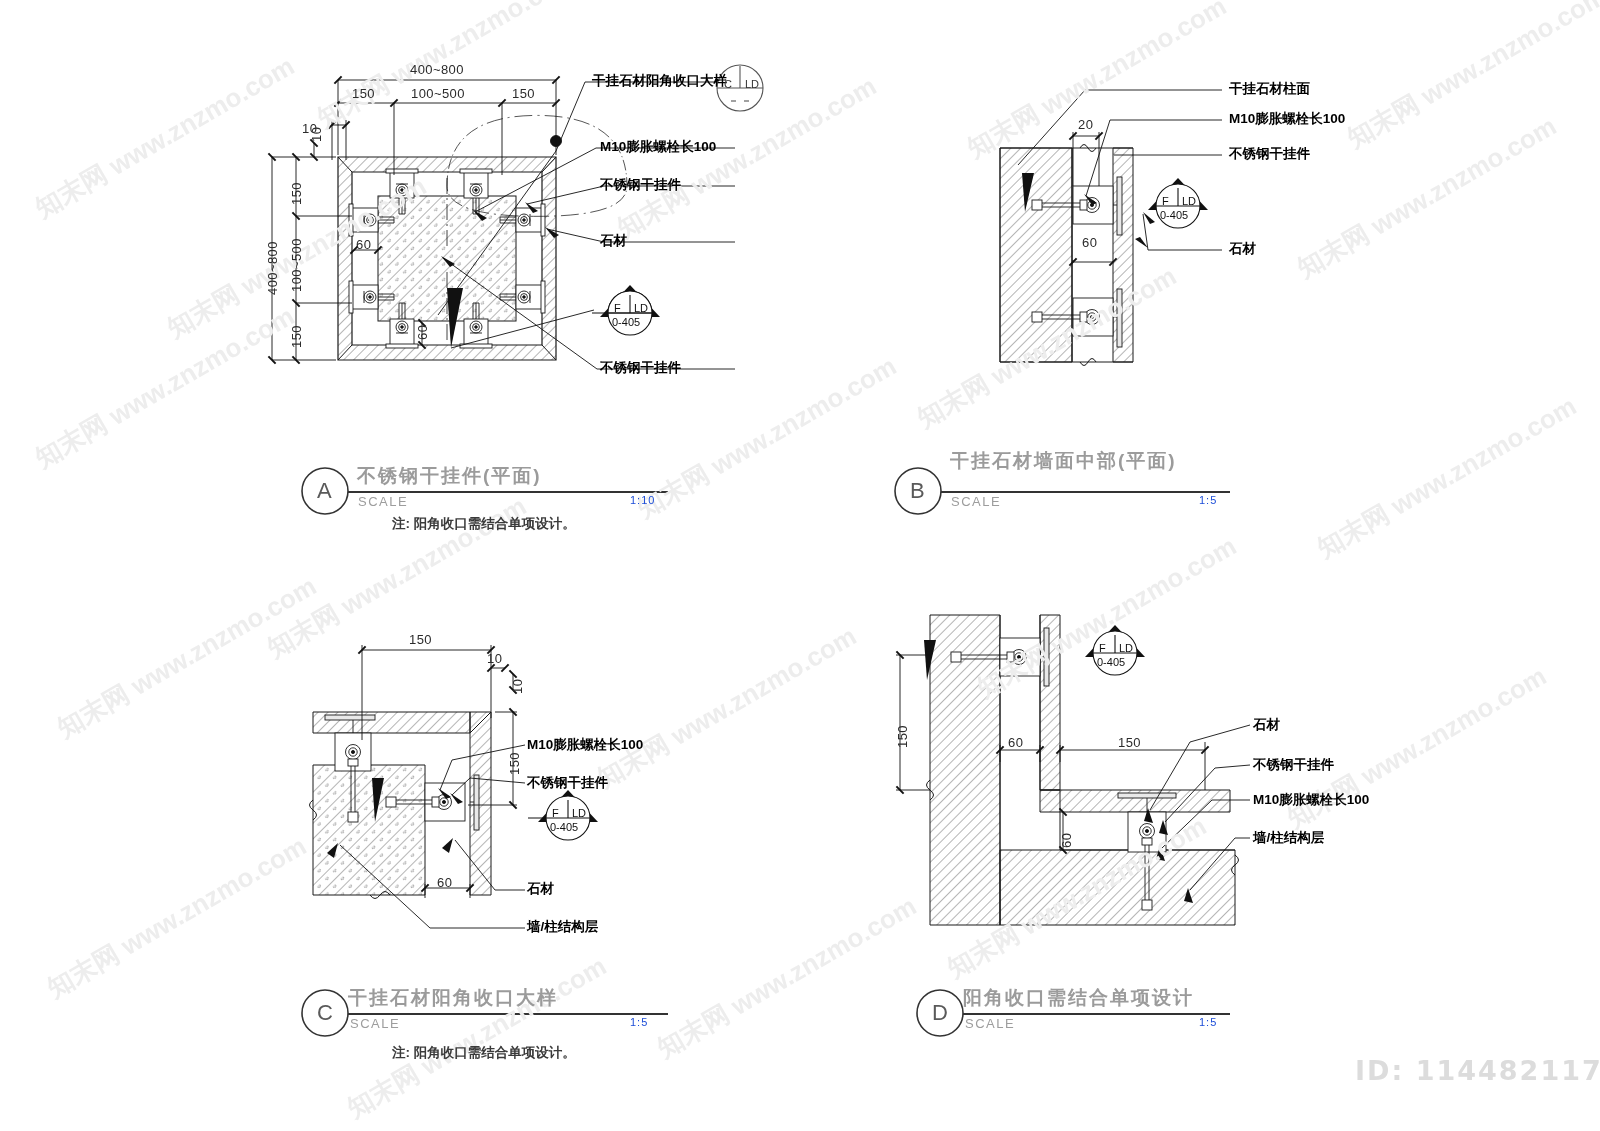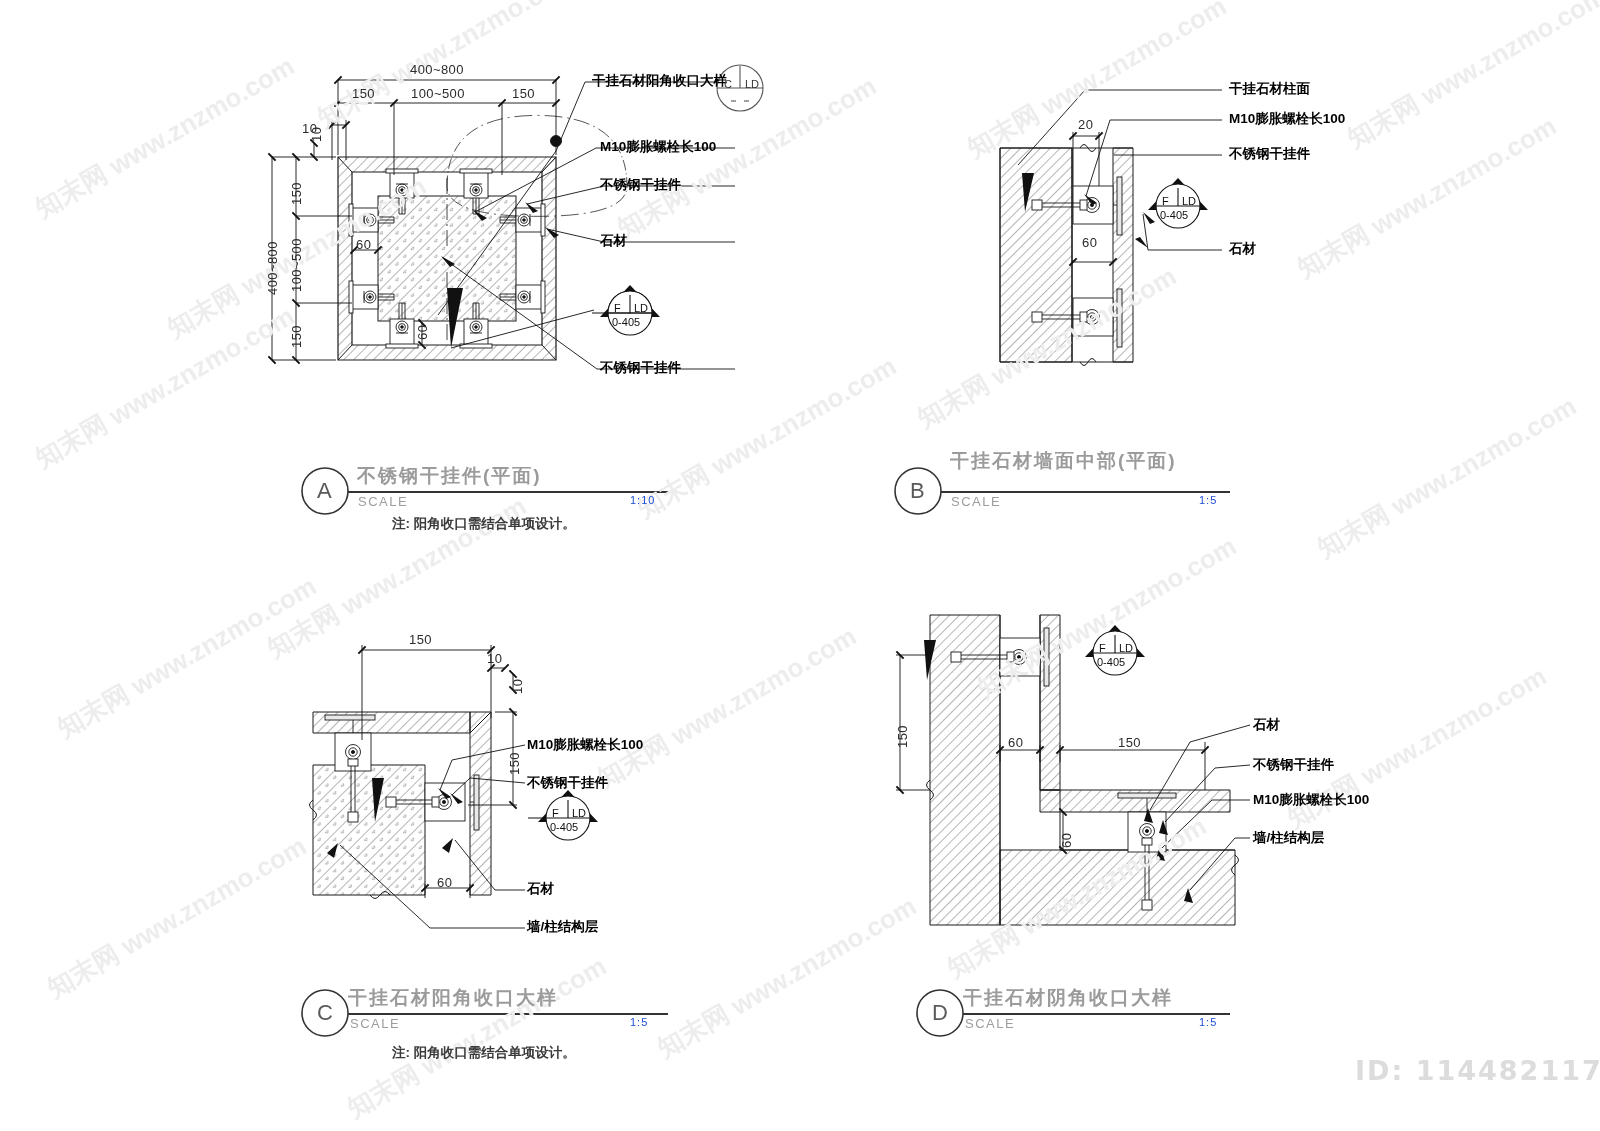--- a/index.html
+++ b/index.html
@@ -644,20 +644,20 @@
     <div class="lbl leadtxt cn" style="left:1253px;top:718px;">石材</div>
     <div class="lbl leadtxt cn" style="left:1253px;top:758px;">不锈钢干挂件</div>
     <div class="lbl leadtxt cn" style="left:1253px;top:793px;">M10膨胀螺栓长100</div>
     <div class="lbl leadtxt cn" style="left:1253px;top:831px;">墙/柱结构层</div>
 
     <div class="mat-f" style="left:1099px;top:642px;">F</div>
     <div class="mat-f" style="left:1119px;top:642px;">LD</div>
     <div class="mat-f" style="left:1097px;top:656px;">0-405</div>
 
     <div class="lbl bubble-letter" style="left:932px;top:1002px;">D</div>
-    <div class="lbl ttl-cn cn" style="left:963px;top:988px;">干挂石材阴角收口大样</div>
+    <div class="lbl ttl-cn cn" style="left:963px;top:988px;">阳角收口需结合单项设计</div>
     <div class="lbl ttl-scale" style="left:965px;top:1017px;">SCALE</div>
     <div class="lbl ttl-ratio" style="left:1199px;top:1017px;">1:5</div>
   </div>
 
   <div class="brand brand-id" style="left:1355px;top:1055px;">ID: 1144821173</div>
 
 </div>
 
 </body></html>

